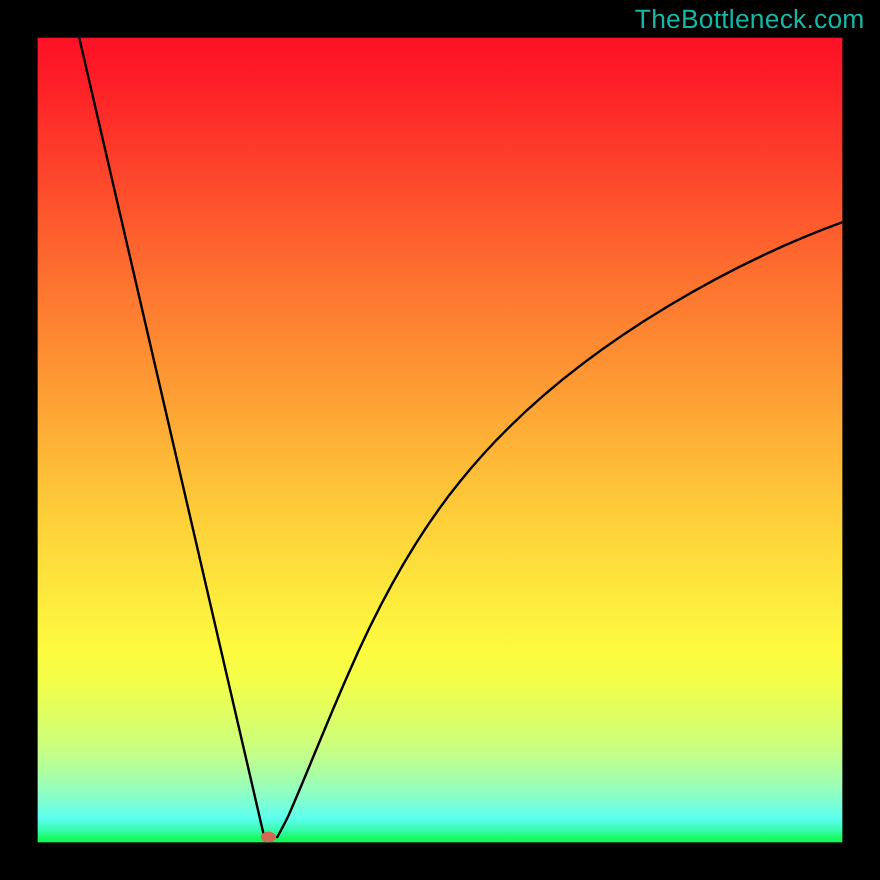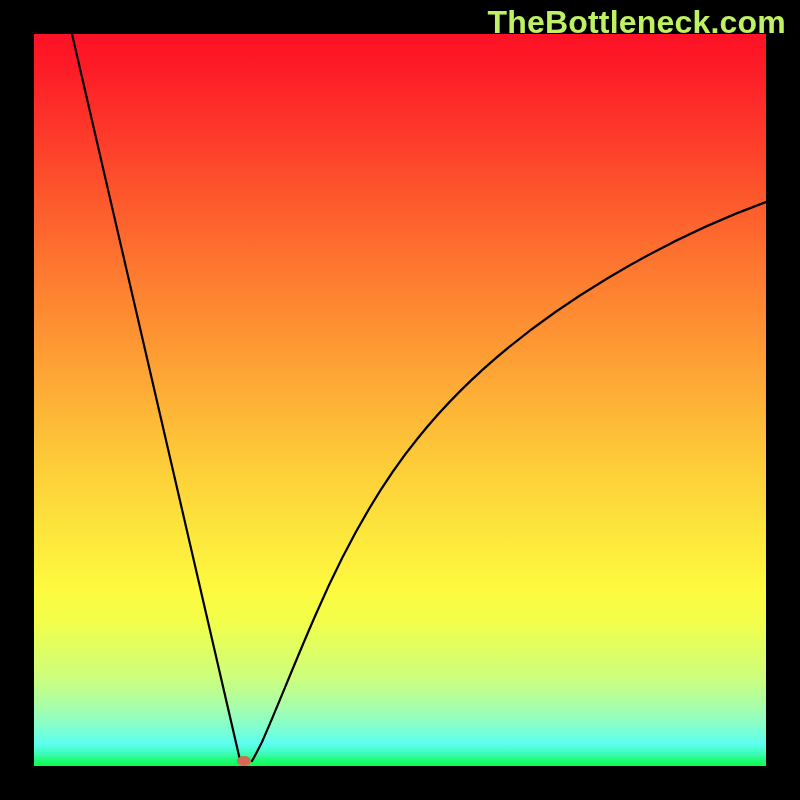--- a/index.html
+++ b/index.html
@@ -7,23 +7,23 @@
     width: 800px;
     height: 800px;
     background: #000;
     position: relative;
     font-family: Arial, Helvetica, sans-serif;
   }
   .watermark {
     position: absolute;
     top: 4px;
     right: 14px;
-    color: #bef264;
-    font-size: 32px;
-    font-weight: 700;
+    color: #14b8a6;
+    font-size: 24px;
+    font-weight: 400;
     letter-spacing: 0.2px;
     z-index: 10;
   }
   .plot-area {
     position: absolute;
     left: 34px;
     top: 34px;
     width: 732px;
     height: 732px;
     overflow: hidden;

